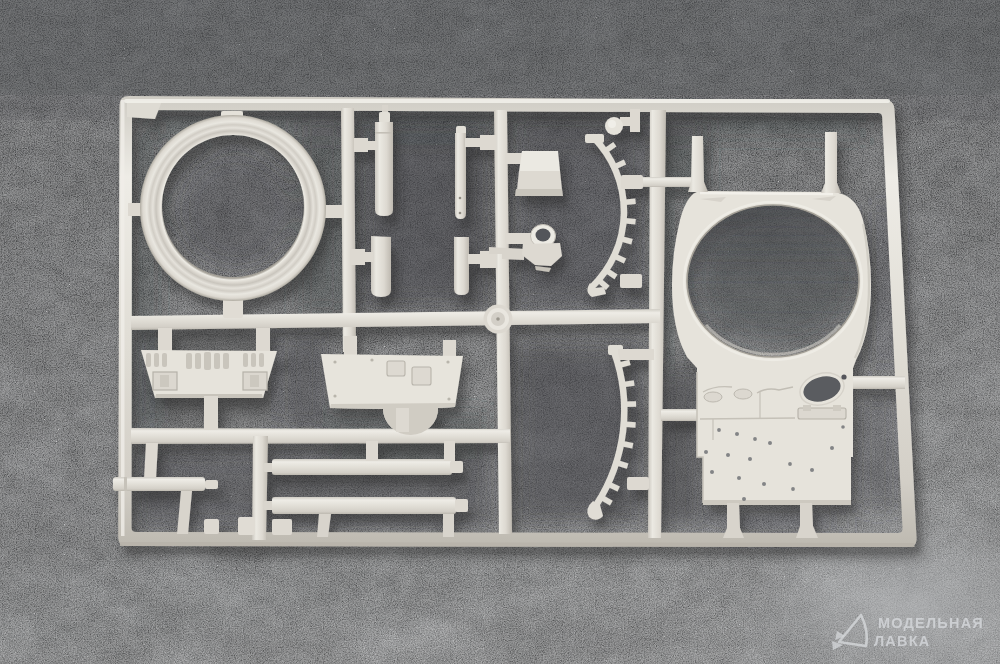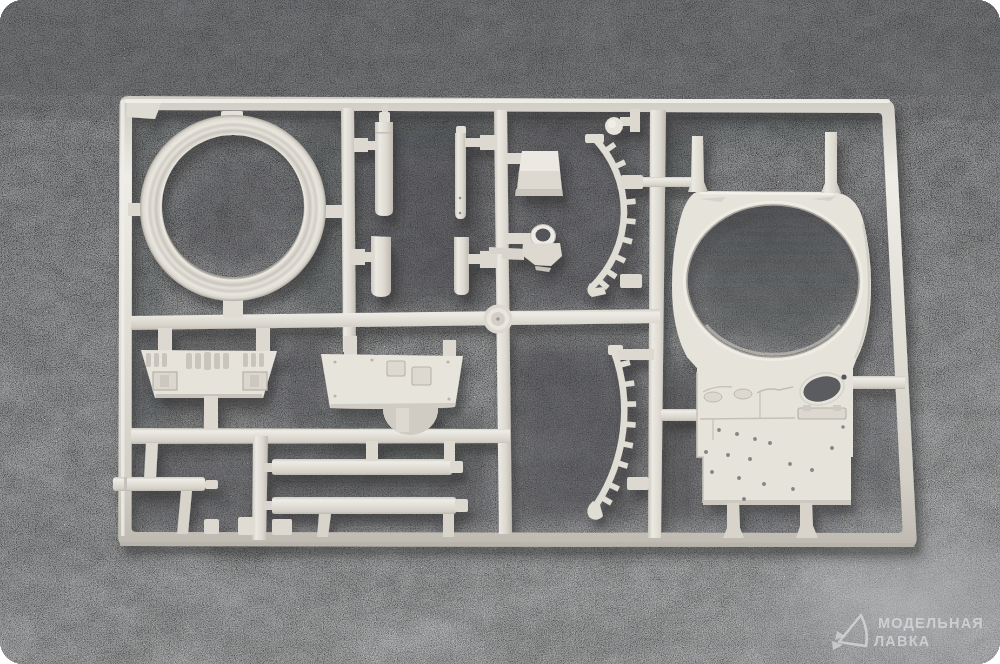--- a/index.html
+++ b/index.html
@@ -1,16 +1,16 @@
 <!DOCTYPE html>
 <html><head>
 <meta charset="utf-8">
 <style>
 html,body{margin:0;padding:0;}
-#stage{position:relative;width:1000px;height:664px;overflow:hidden;background:#7a7c7f;border-radius:23px;}
+#stage{position:relative;width:1000px;height:664px;overflow:hidden;background:#7a7c7f;}
 text{font-family:"Liberation Sans",sans-serif;}
 </style>
 </head>
 <body>
 <div id="stage">
 <svg width="1000" height="664" viewBox="0 0 1000 664">
 <defs>
 <linearGradient id="bgv" x1="0" y1="0" x2="0.22" y2="1">
  <stop offset="0" stop-color="#6b6d71"></stop>
  <stop offset="0.08" stop-color="#606266"></stop>

